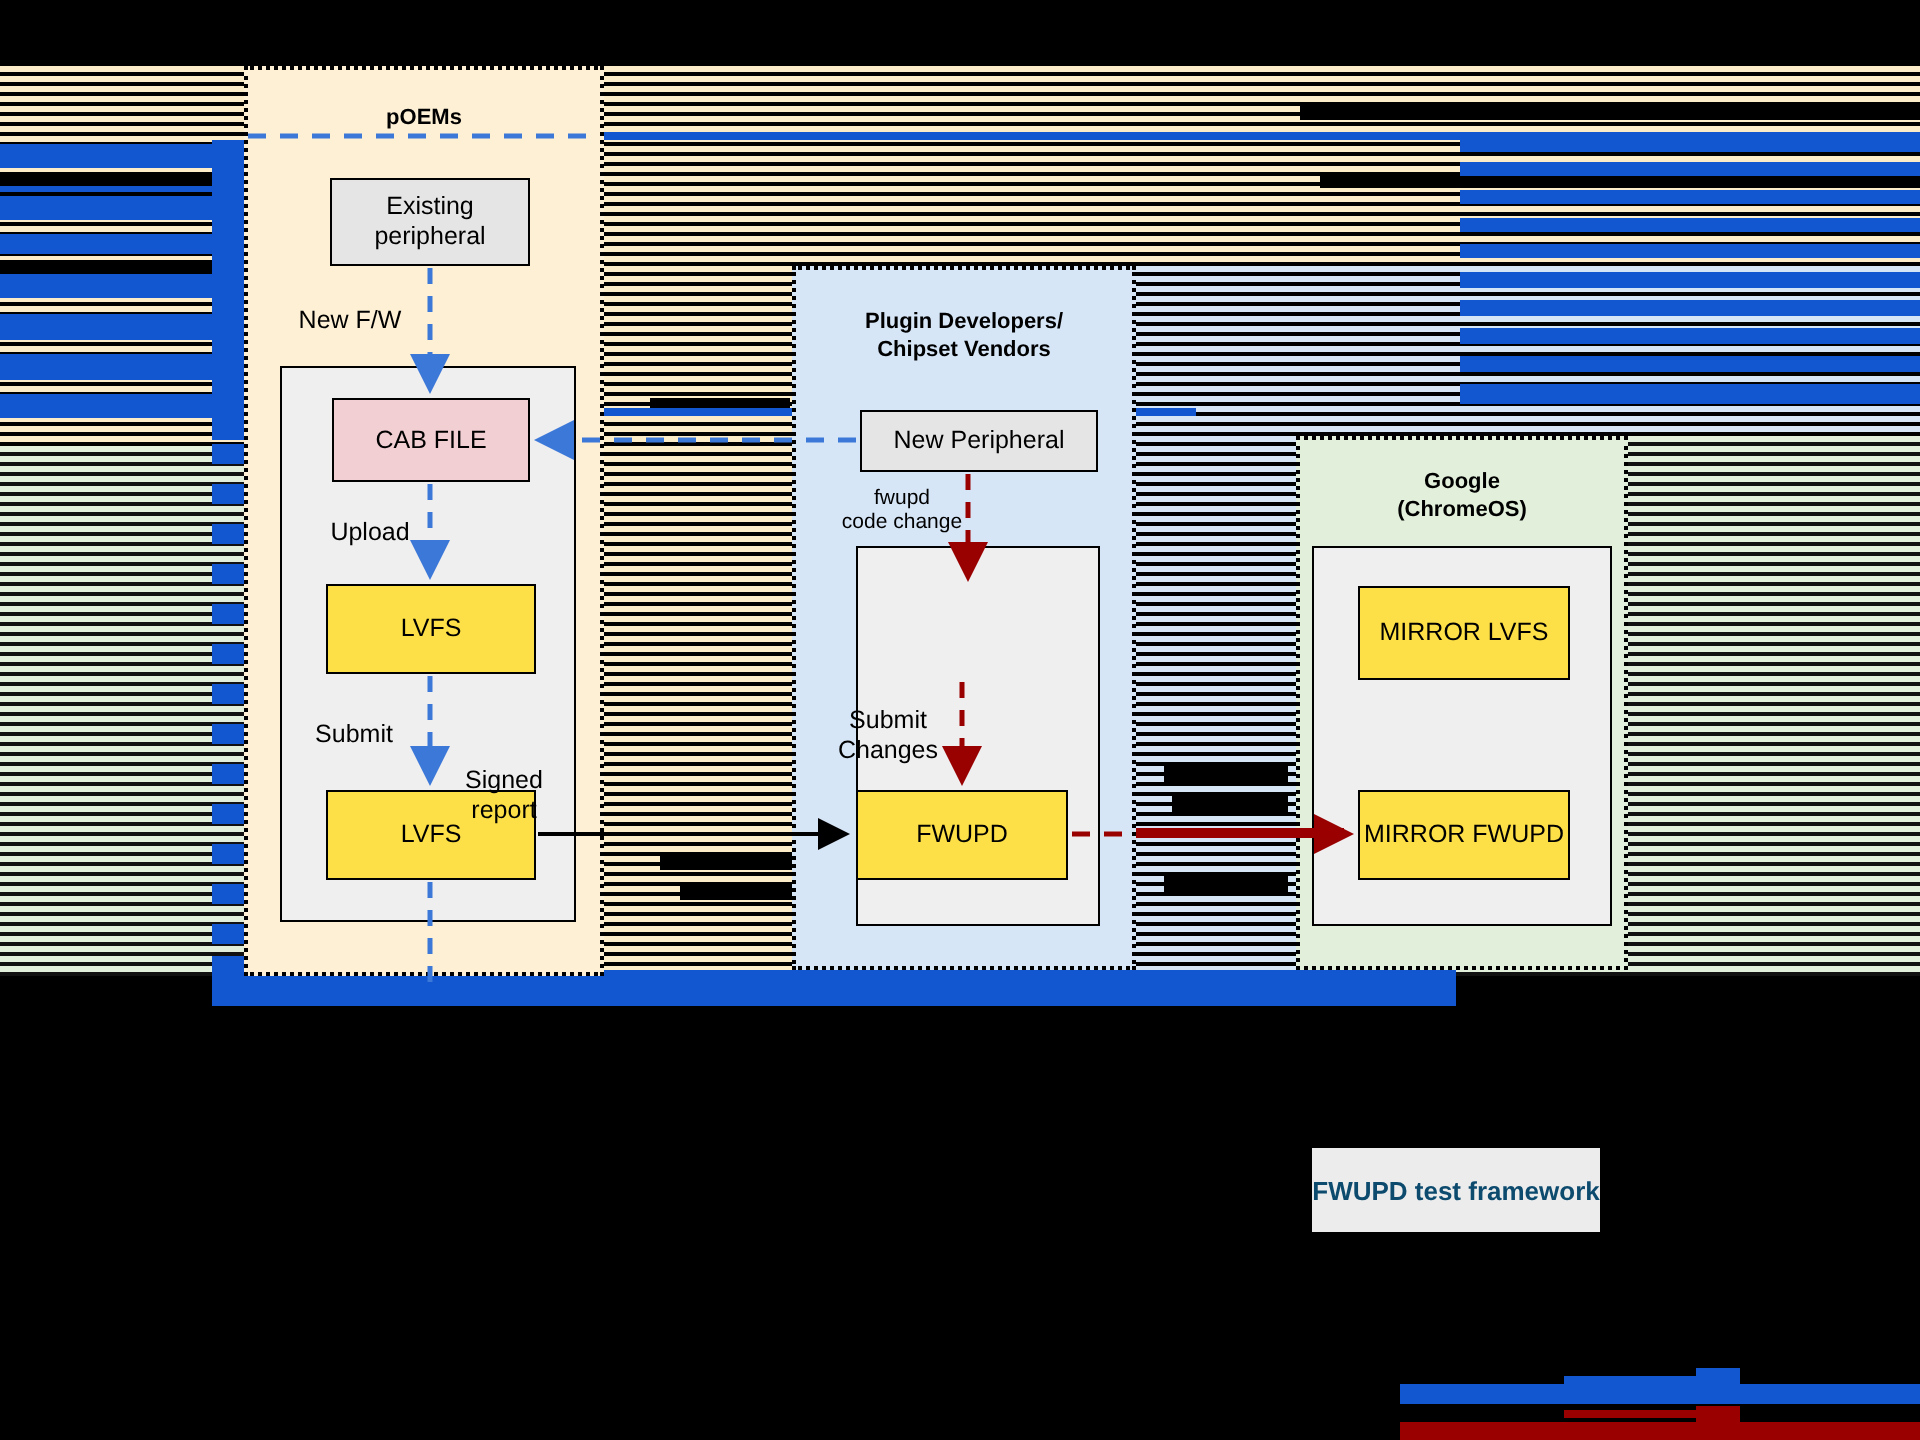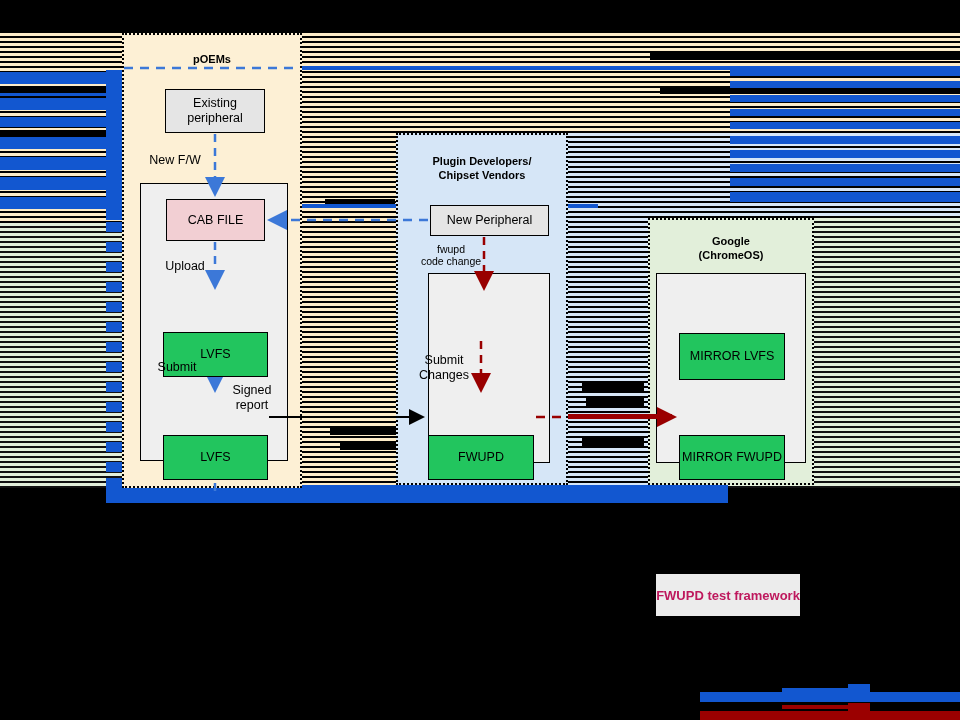--- a/index.html
+++ b/index.html
@@ -31,29 +31,29 @@
   .g-google{background:#e2efda;}
 
   .subbox{position:absolute;z-index:6;background:#efefef;border:1.5px solid #000;
           box-sizing:border-box;}
 
   .node{position:absolute;z-index:8;box-sizing:border-box;border:1.5px solid #000;
         display:flex;align-items:center;justify-content:center;
         font-size:12.5px;color:#000;text-align:center;line-height:15px;}
   .n-blue{background:#e5e5e5;}
   .n-pink{background:#f2cfd3;}
-  .n-green{background:#22c55e;margin-top:40px;}
+  .n-green{background:#fde047;}
 
   .lbl{position:absolute;z-index:9;font-size:12.5px;color:#000;line-height:15px;
        text-align:center;white-space:pre-line;}
   .lbl-s{font-size:10.5px;line-height:12px;}
 
   .fwbox{position:absolute;z-index:9;background:#ececec;
          display:flex;align-items:center;justify-content:center;
-         font-size:13px;font-weight:bold;color:#be185d;}
+         font-size:13px;font-weight:bold;color:#0c4a6e;}
 
   
   #arrows{position:absolute;left:0;top:0;width:960px;height:720px;z-index:7;
           pointer-events:none;}
 </style>
 </head>
 <body>
 
 <div id="stage">
 

